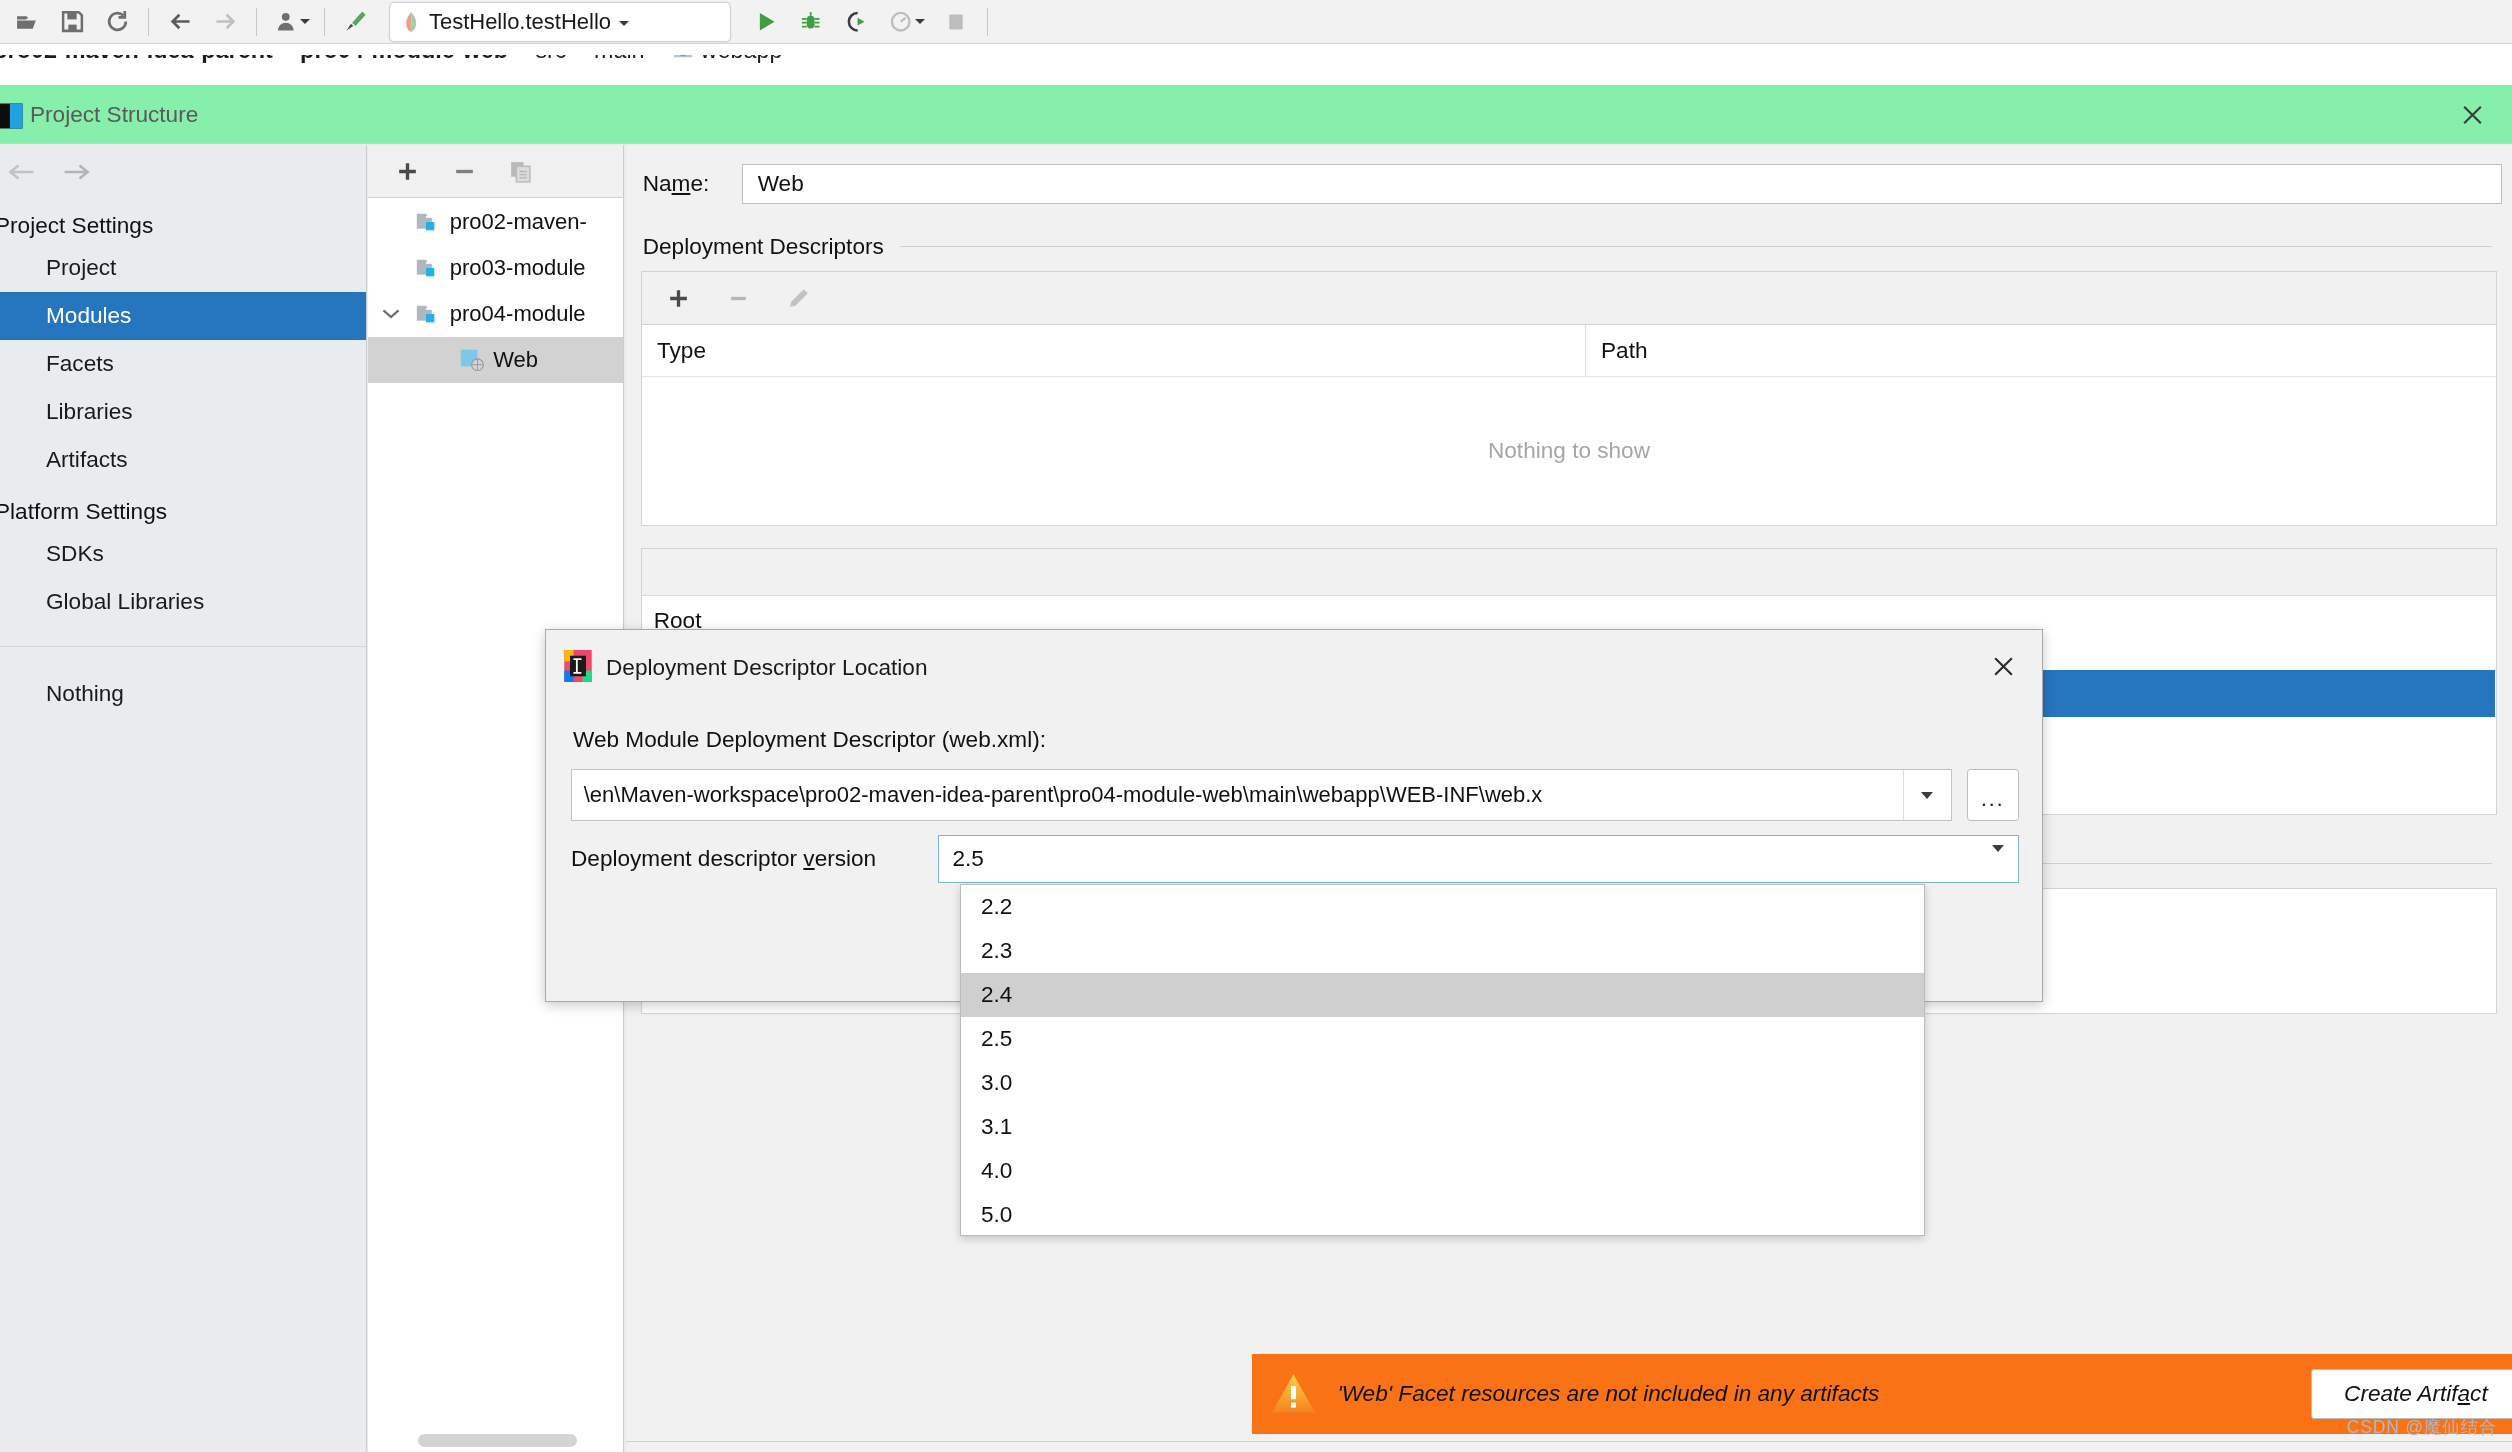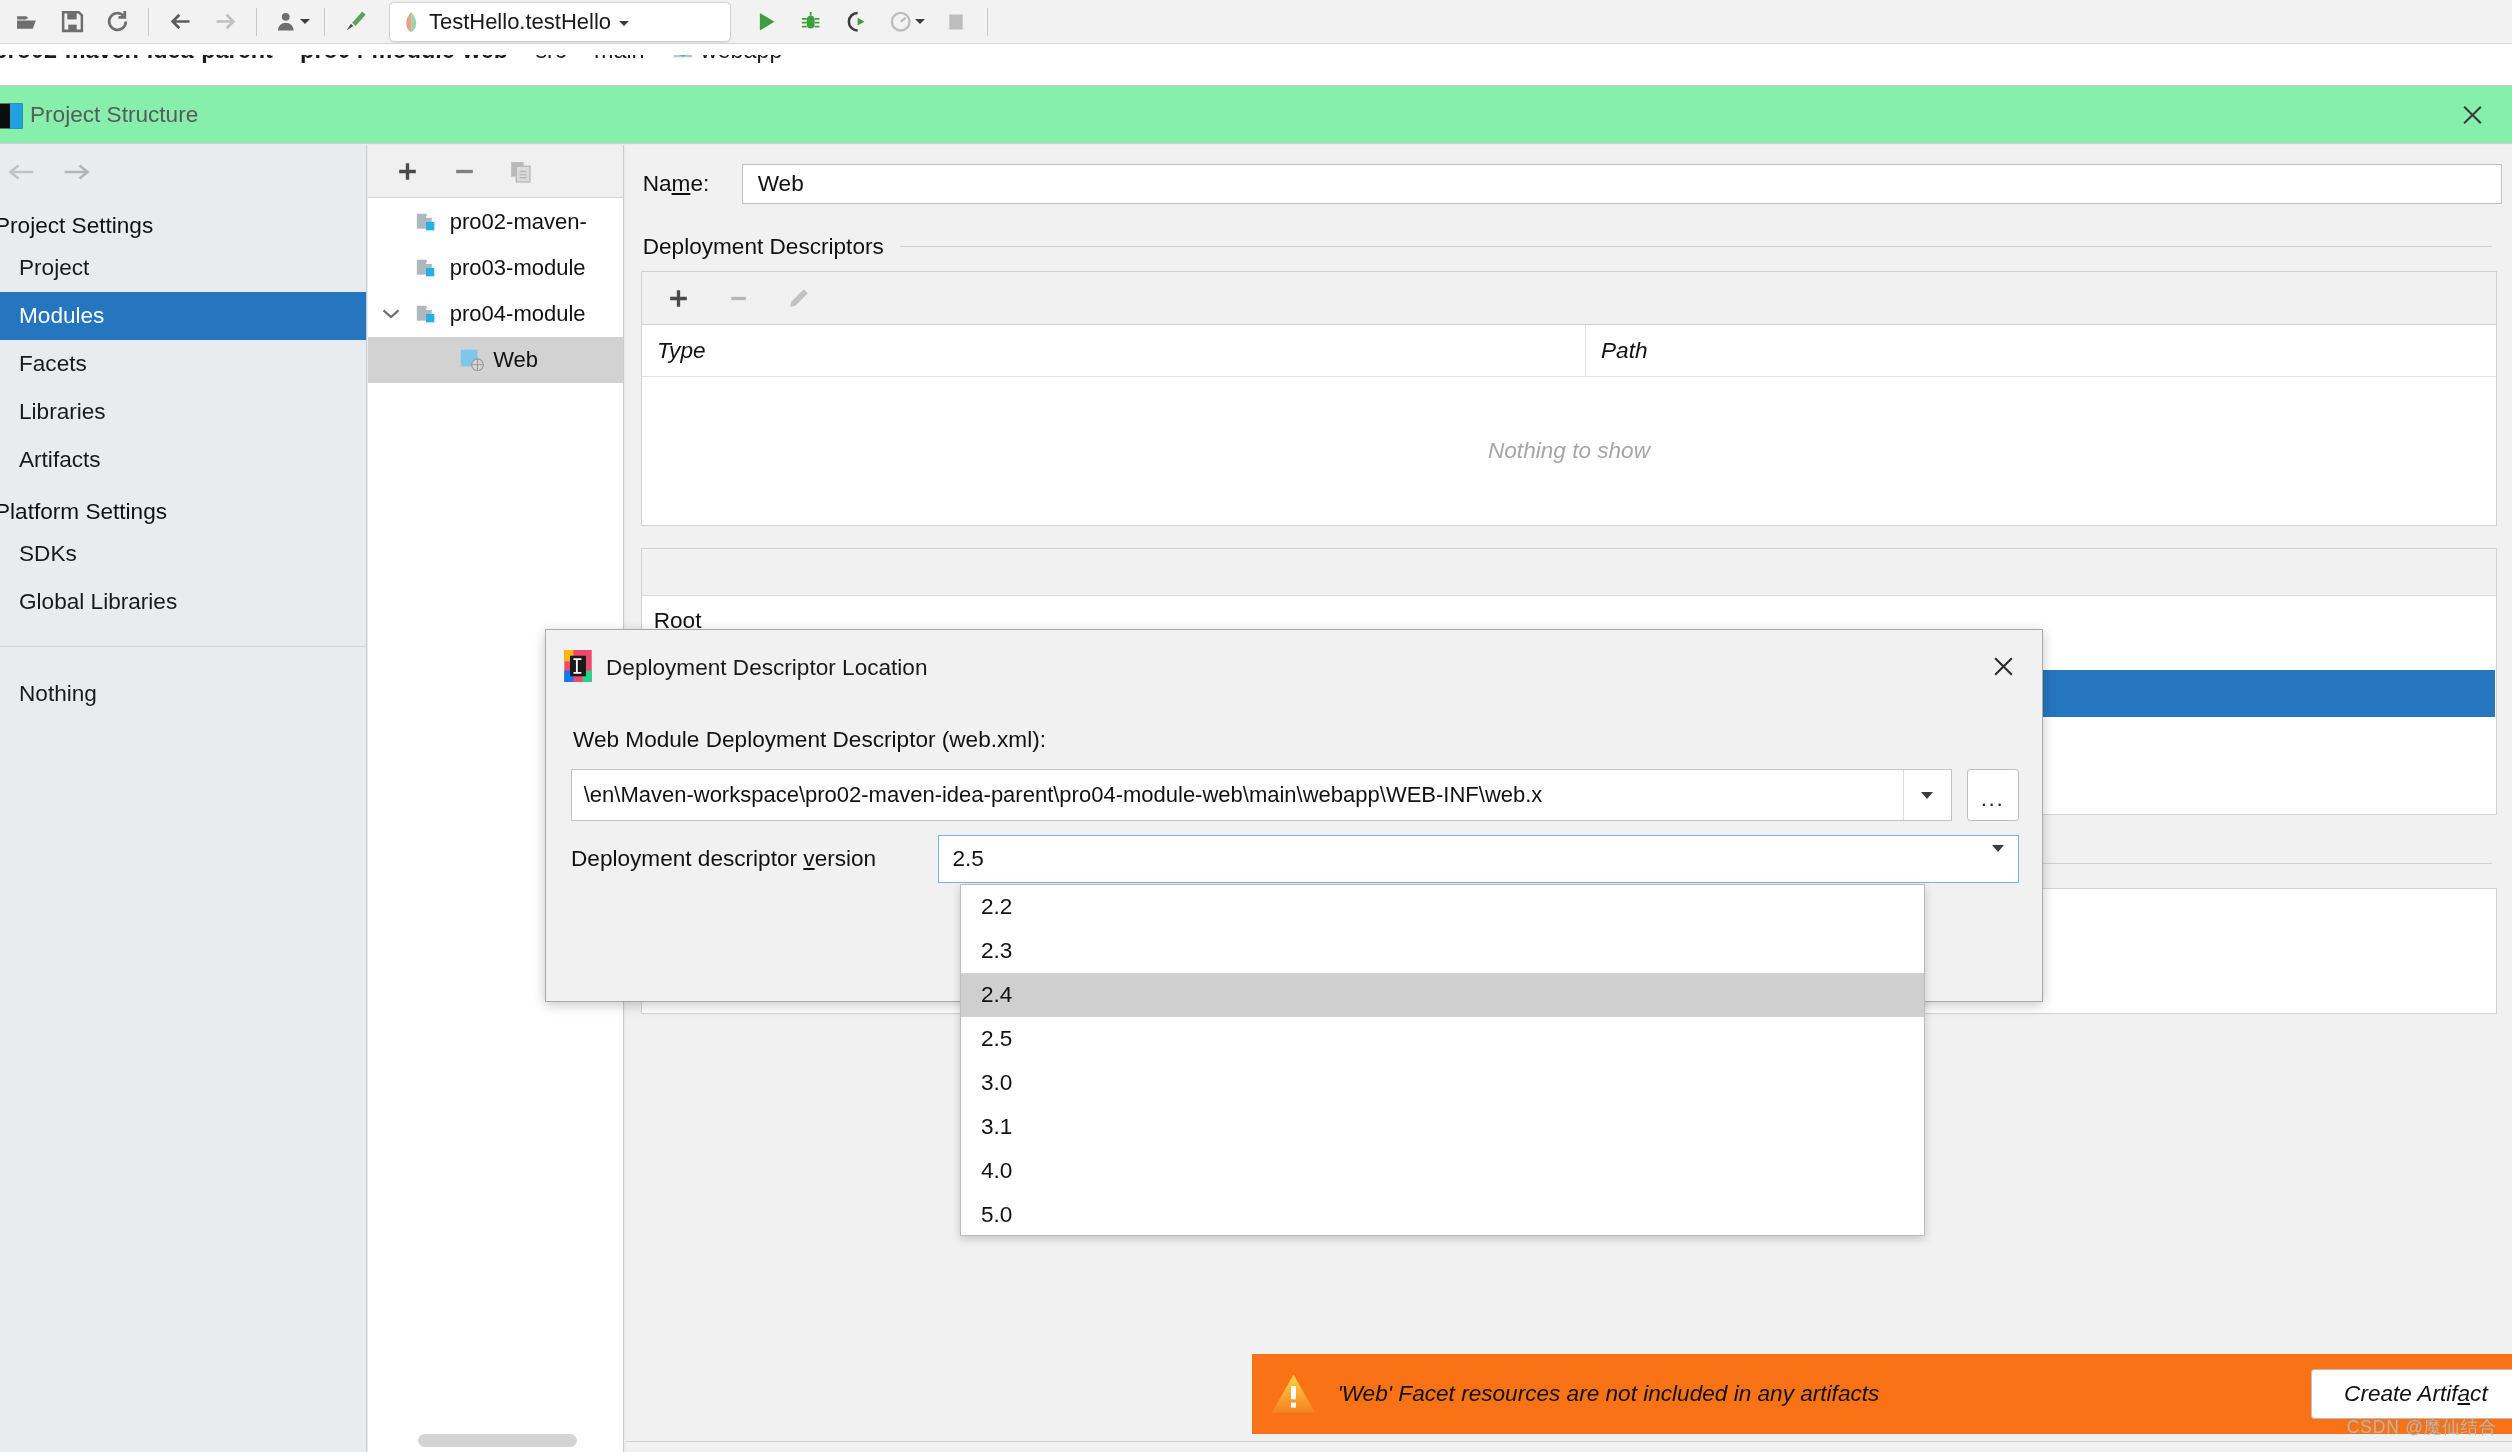--- a/index.html
+++ b/index.html
@@ -69,21 +69,21 @@
     position: absolute; left: 0; top: 0; width: 367px; bottom: 0;
     background: #e8ecef; border-right: 0.8px solid #c8cdd1;
   }
   .nav-arrows { display: flex; align-items: center; height: 53px; padding-left: 1.7px; gap: 18.4px; }
   .nav-arrow { width: 38px; height: 38px; display: flex; align-items: center; justify-content: center; }
   .nav-group {
     font-size: 22.6px; color: #111; padding: 15px 0 5px 0; margin-left: -5px;
   }
   .nav-item {
     height: 48px; display: flex; align-items: center;
-    padding-left: 19px; font-size: 22.6px; color: #1a1a1a;
+    padding-left: 46px; font-size: 22.6px; color: #1a1a1a;
   }
   .nav-item.selected { background: #2675bf; color: #ffffff; }
   .nav-divider { height: 0.8px; background: #d3d8dc; margin: 20px 0 0 0; }
   .nav-item.standalone { margin-top: 23.4px; }
 
   
   .tree-pane {
     position: absolute; left: 368px; top: 0; width: 256px; bottom: 0;
     background: #ffffff; border-right: 0.8px solid #c8cdd1;
   }
@@ -120,21 +120,21 @@
   }
   .section-head { display: flex; align-items: center; gap: 16.7px; padding: 11.7px 20px 11.7px 16.7px; }
   .section-title { font-size: 22.6px; color: #111; white-space: nowrap; }
   .section-rule { flex: 1; height: 0.8px; background: #cfcfcf; }
 
   .dd-toolbar {
     margin: 0 15px; height: 53px; background: #f1f1f1;
     border: 0.8px solid #d2d2d2; border-bottom: none;
     display: flex; align-items: center; gap: 27px; padding-left: 20px;
   }
-  .dd-table { margin: 0 15px; background: #ffffff; border: 0.8px solid #d2d2d2; height: 202px; position: relative; font-style: italic; }
+  .dd-table { margin: 0 15px; background: #ffffff; border: 0.8px solid #d2d2d2; height: 202px; position: relative; }
   .dd-head { display: flex; height: 52px; border-bottom: 0.8px solid #e2e2e2; }
   .dd-th { font-size: 22.6px; color: #111; display: flex; align-items: center; padding-left: 15px; }
   .dd-th.type { width: 944px; border-right: 0.8px solid #e2e2e2; }
   .dd-th.path { flex: 1; }
   .dd-empty {
     position: absolute; left: 0; right: 0; top: 52px; bottom: 0;
     display: flex; align-items: center; justify-content: center;
     font-size: 22.6px; color: #a6a6a6;
   }
 

